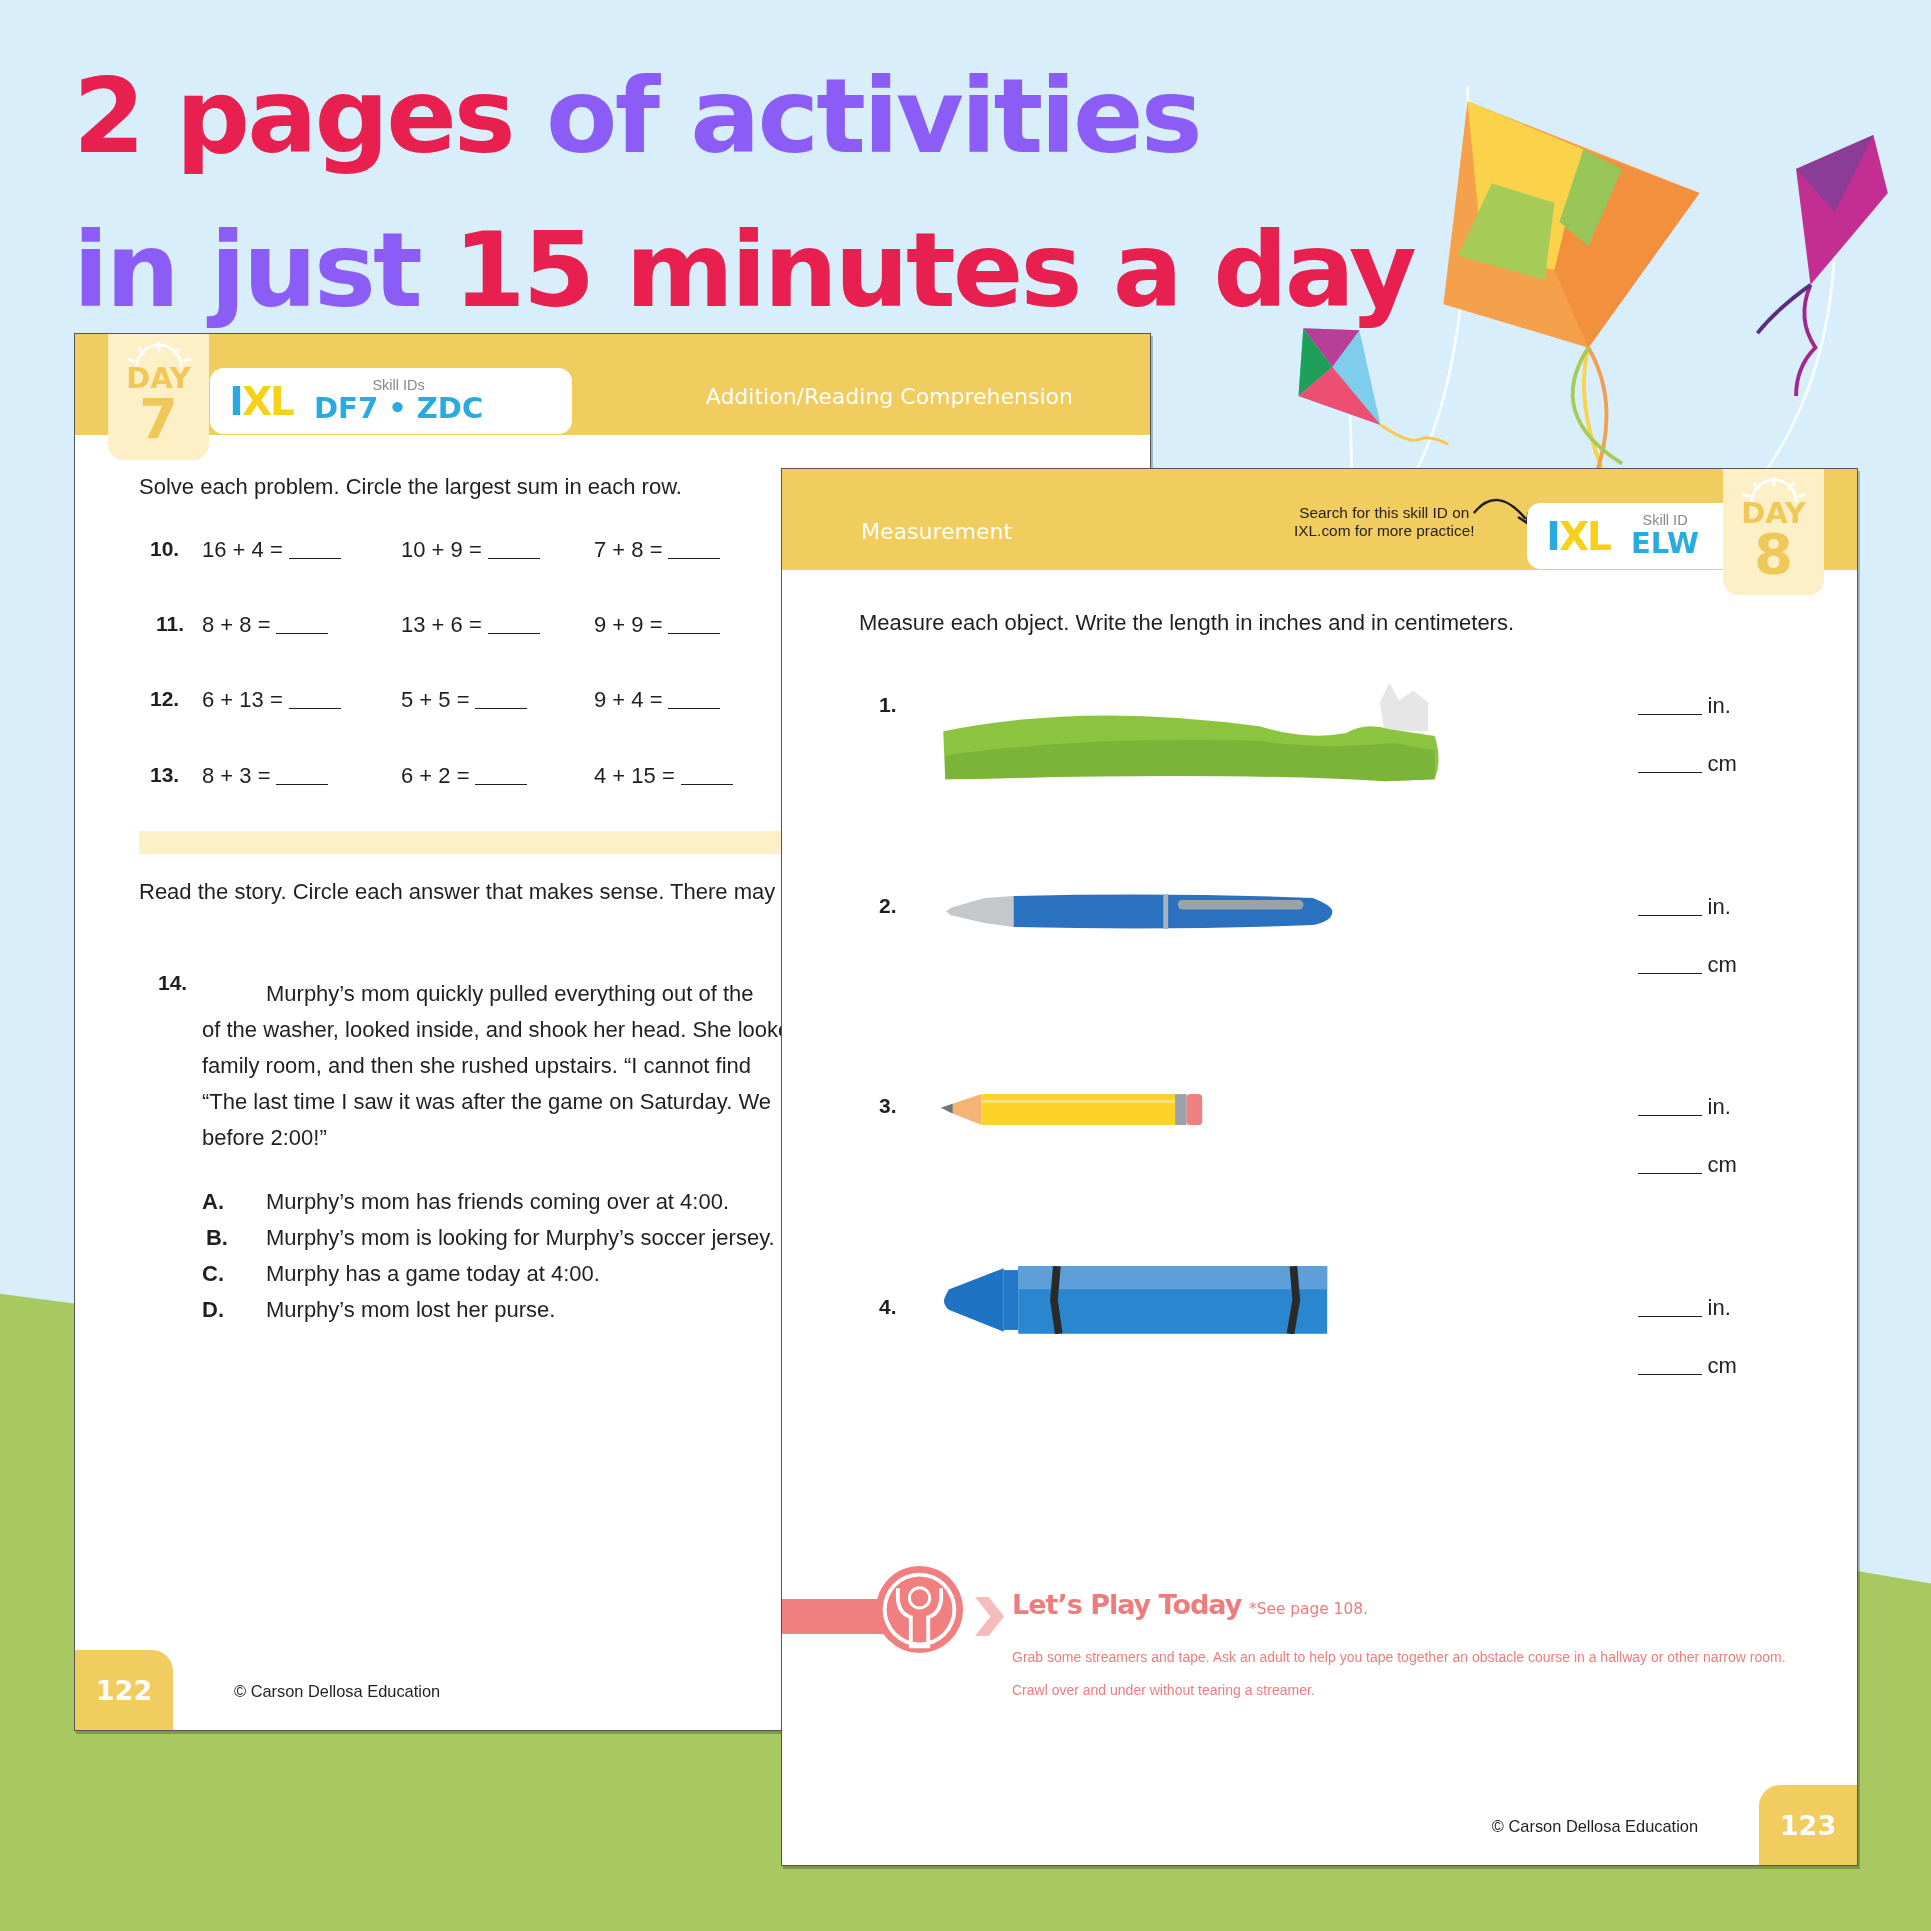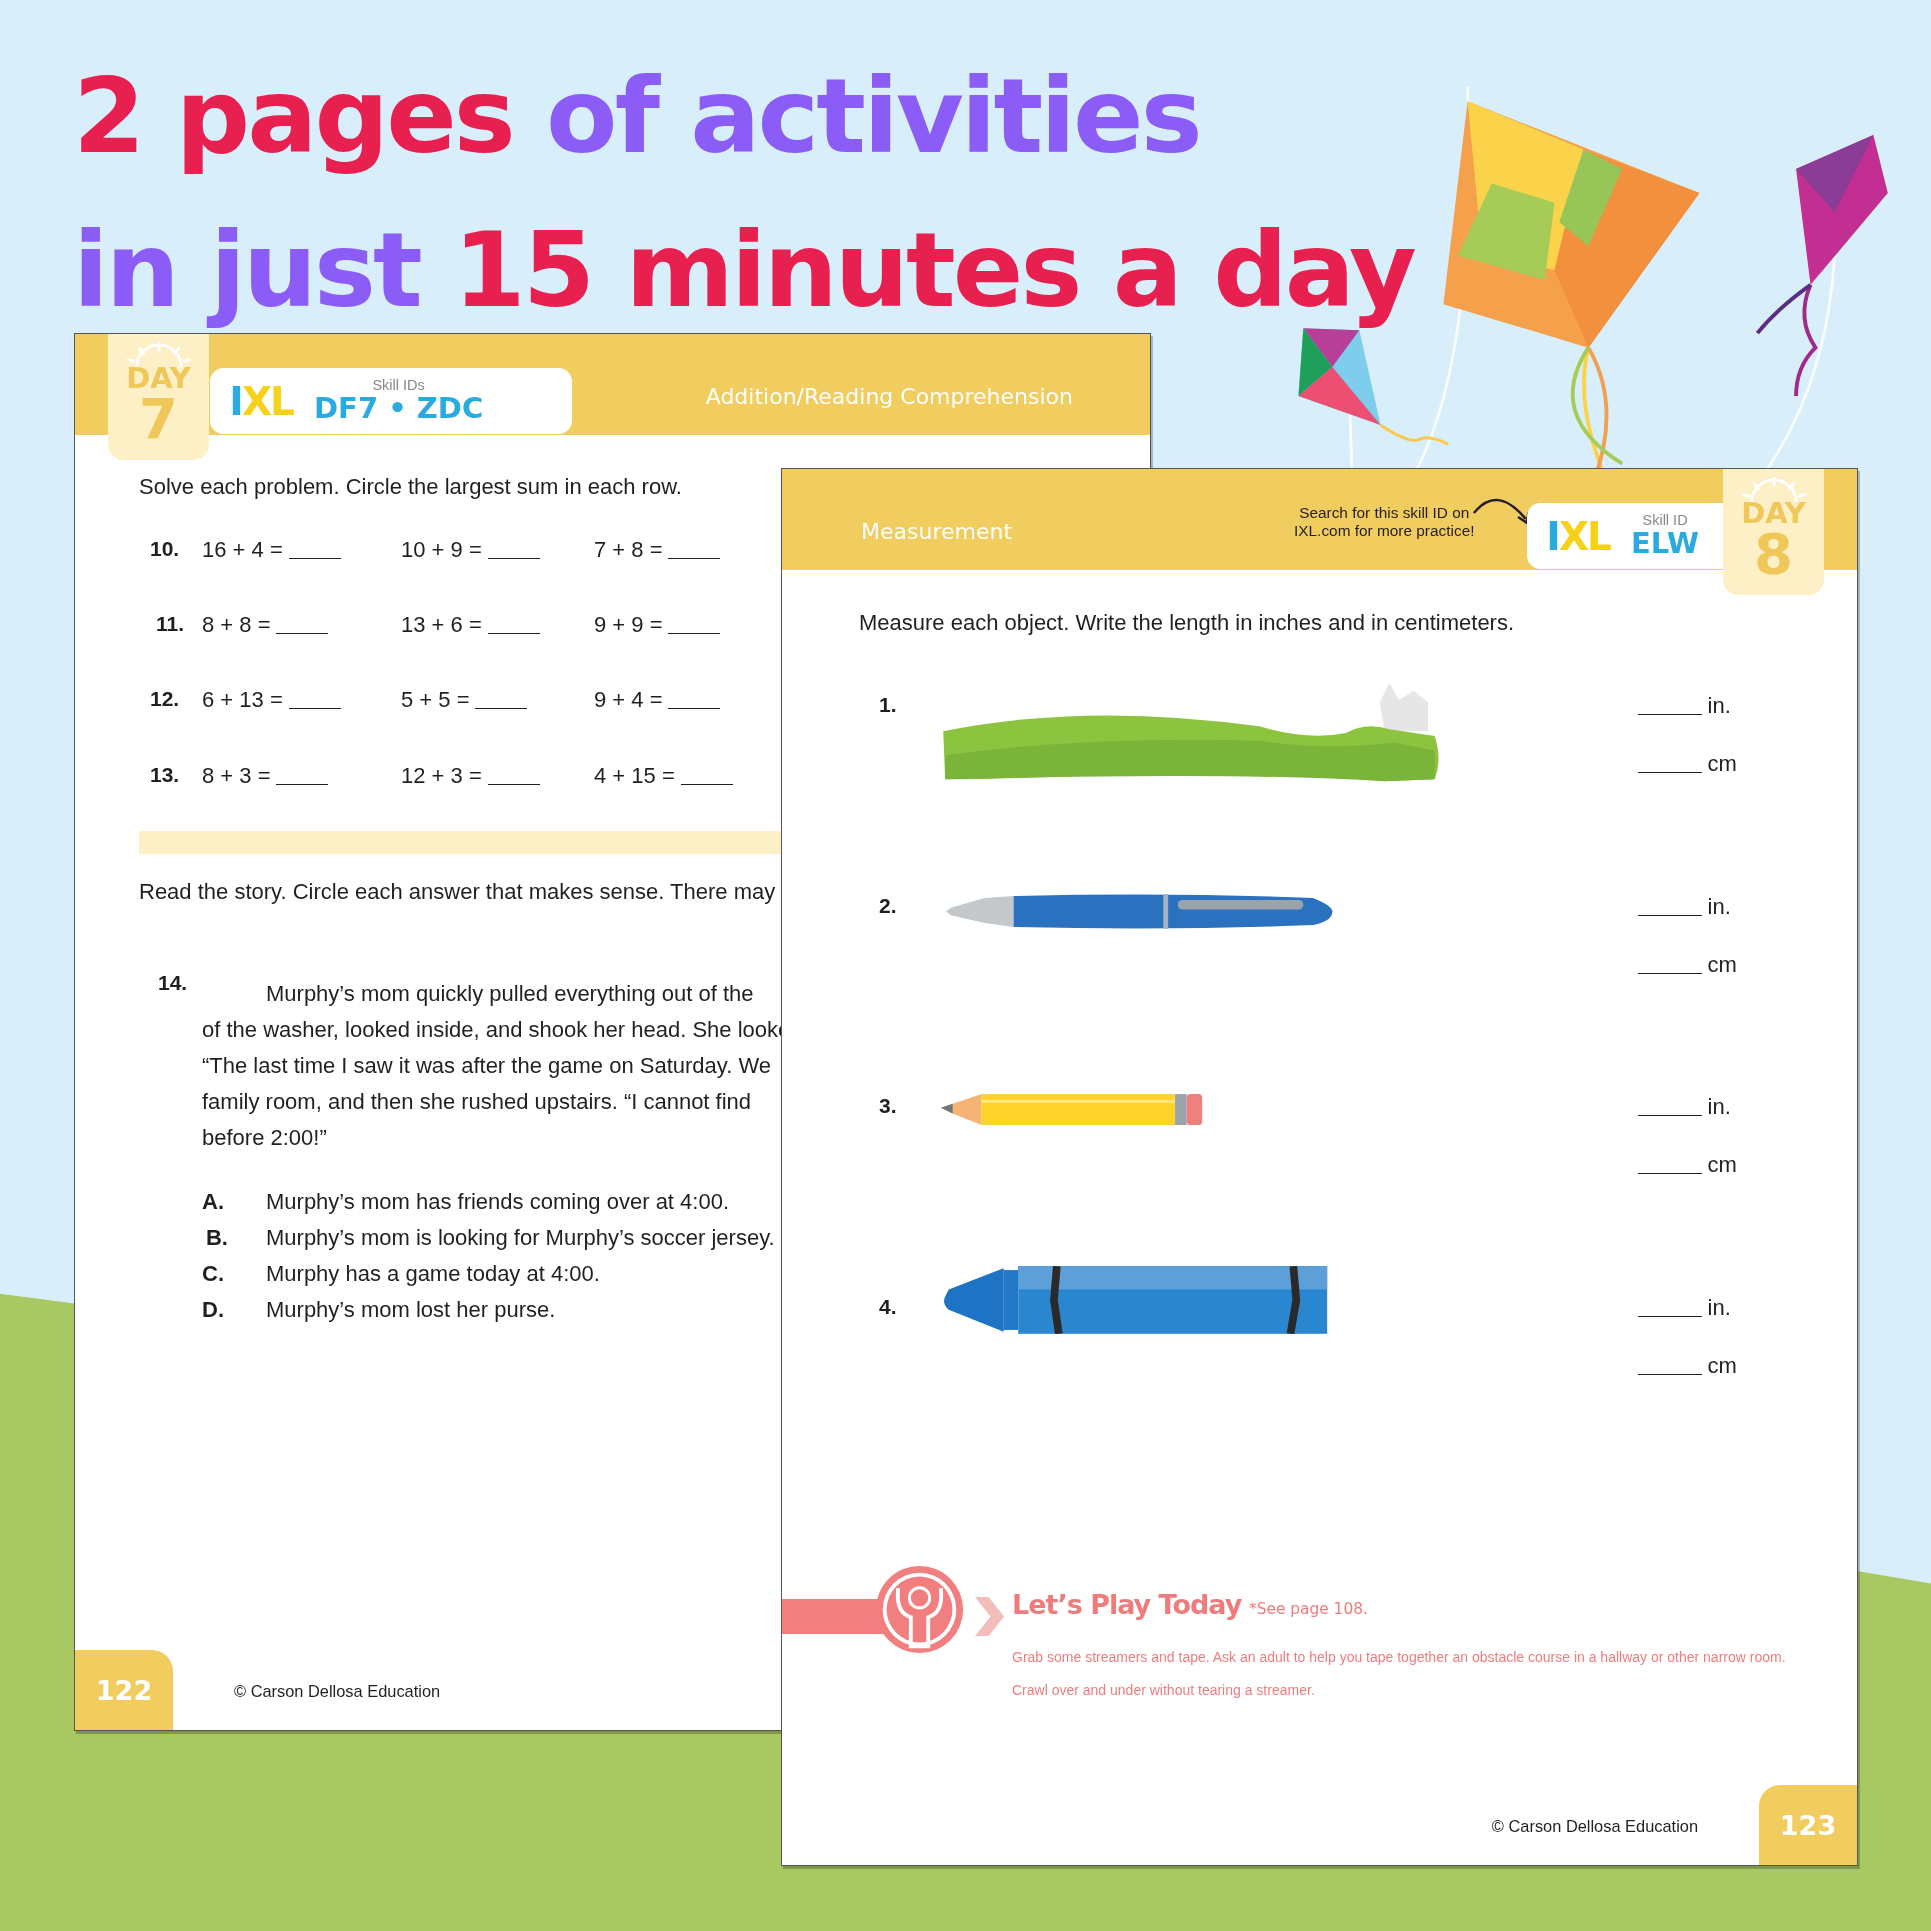--- a/index.html
+++ b/index.html
@@ -154,34 +154,34 @@
   </div>
   <div class="prob-row" style="top:353px;">
     <span class="prob-num" style="left:75px;">12.</span>
     <span class="prob-item" style="left:127px;"><span>6 + 13 =</span><span class="blank"></span></span>
     <span class="prob-item" style="left:326px;"><span>5 + 5 =</span><span class="blank"></span></span>
     <span class="prob-item" style="left:519px;"><span>9 + 4 =</span><span class="blank"></span></span>
   </div>
   <div class="prob-row" style="top:429px;">
     <span class="prob-num" style="left:75px;">13.</span>
     <span class="prob-item" style="left:127px;"><span>8 + 3 =</span><span class="blank"></span></span>
-    <span class="prob-item" style="left:326px;"><span>12 + 3 =</span><span class="blank"></span></span>
+    <span class="prob-item" style="left:326px;"><span>6 + 2 =</span><span class="blank"></span></span>
     <span class="prob-item" style="left:519px;"><span>4 + 15 =</span><span class="blank"></span></span>
   </div>
 
   <div class="divider-bar"></div>
 
   <div class="instr" style="left:64px; top:543px; width:966px; line-height:29px;">Read the story. Circle each answer that makes sense. There may be more than one answer.</div>
 
   <div class="story-num">14.</div>
   <div class="story">
     <div style="text-indent:64px;">Murphy’s mom quickly pulled everything out of the</div>
     <div>of the washer, looked inside, and shook her head. She looked in the</div>
+    <div>family room, and then she rushed upstairs. “I cannot find</div>
     <div>“The last time I saw it was after the game on Saturday. We</div>
-    <div>family room, and then she rushed upstairs. “I cannot find</div>
     <div>before 2:00!”</div>
   </div>
 
   <div class="choices">
     <div class="choice">
         <span class="choice-letter">A.</span>
         <span>Murphy’s mom has friends coming over at 4:00.</span>
       </div>
     <div class="choice">
         <span class="choice-letter" style="padding-left:3.9px;">B.</span>

